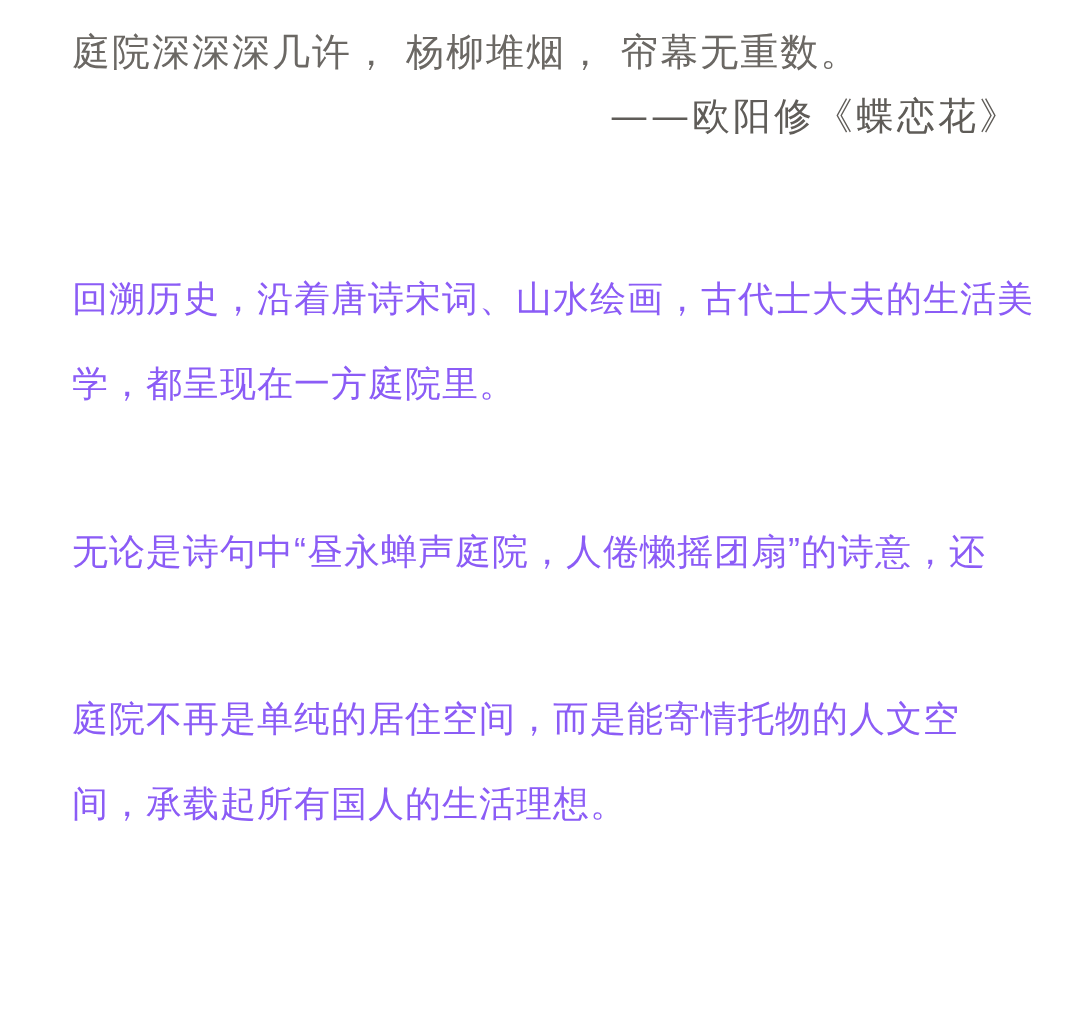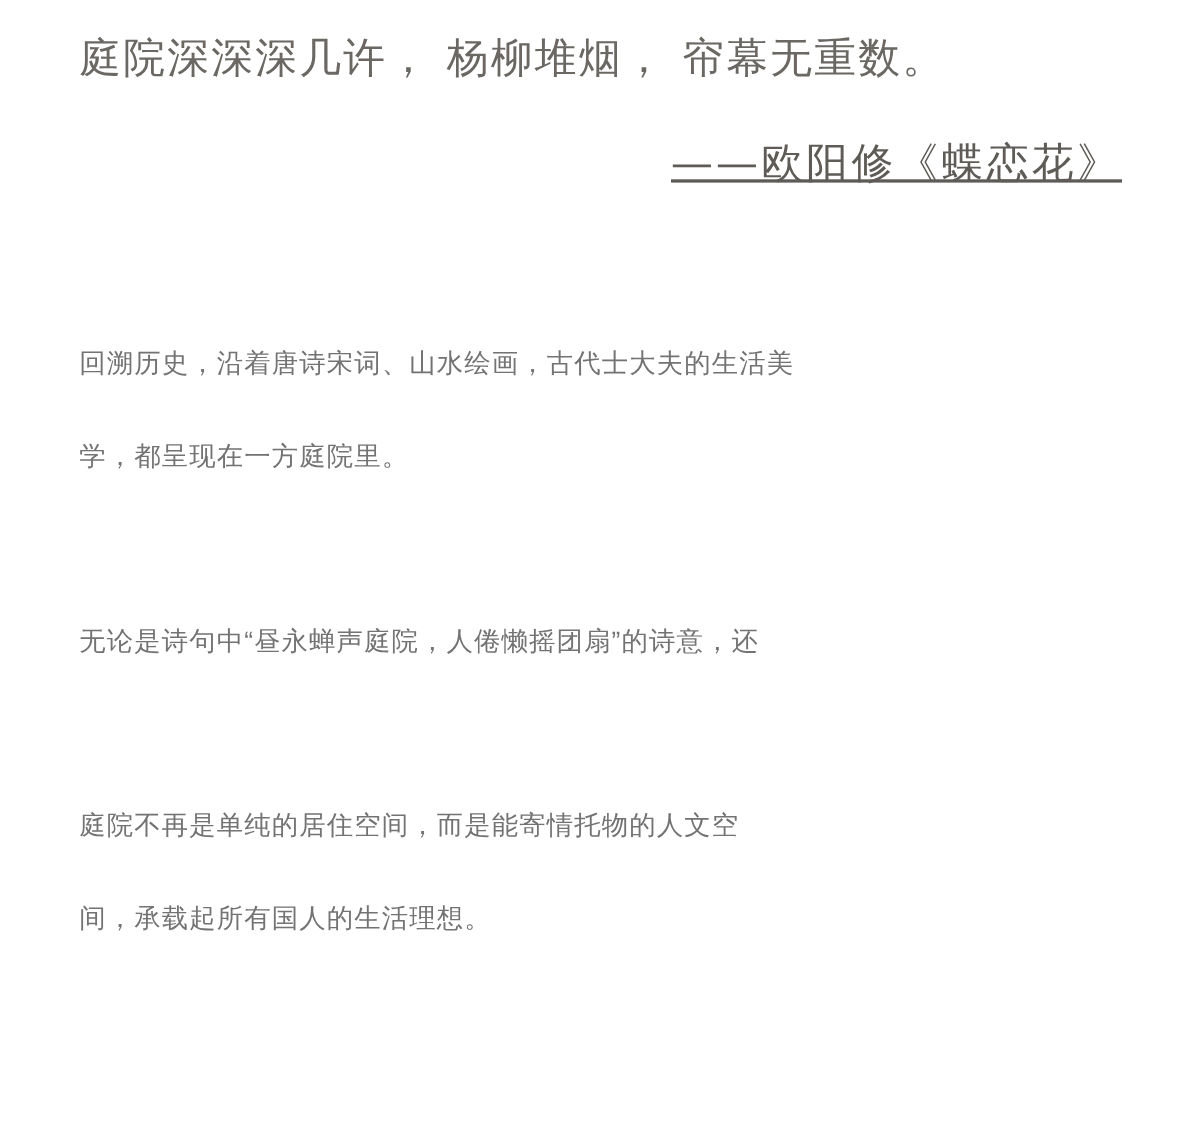--- a/index.html
+++ b/index.html
@@ -26,34 +26,33 @@
     margin-top: 24px;
     font-family: "DejaVu Serif", serif;
     font-size: 38px;
     line-height: 56px;
     letter-spacing: 2px;
     color: #6b6864;
     white-space: nowrap;
     text-align: left;
   }
   .quote-attribution {
-    margin-top: 40px;
+    margin-top: 8px;
     font-family: "DejaVu Serif", serif;
     font-size: 38px;
     line-height: 56px;
     letter-spacing: 3px;
     color: #5f5c58;
     white-space: nowrap;
     text-align: right;
-    text-decoration: underline;
   }
   
   .paragraph {
-    color: #737373;
-    font-size: 24px;
+    color: #8b5cf6;
+    font-size: 36px;
     letter-spacing: 1px;
   }
   .paragraph .text-line {
     line-height: 85px;
     white-space: nowrap;
   }
   .p1 { margin-top: 112px; }
   .p2 { margin-top: 83px; }
   .p3 { margin-top: 82px; }
 </style>

